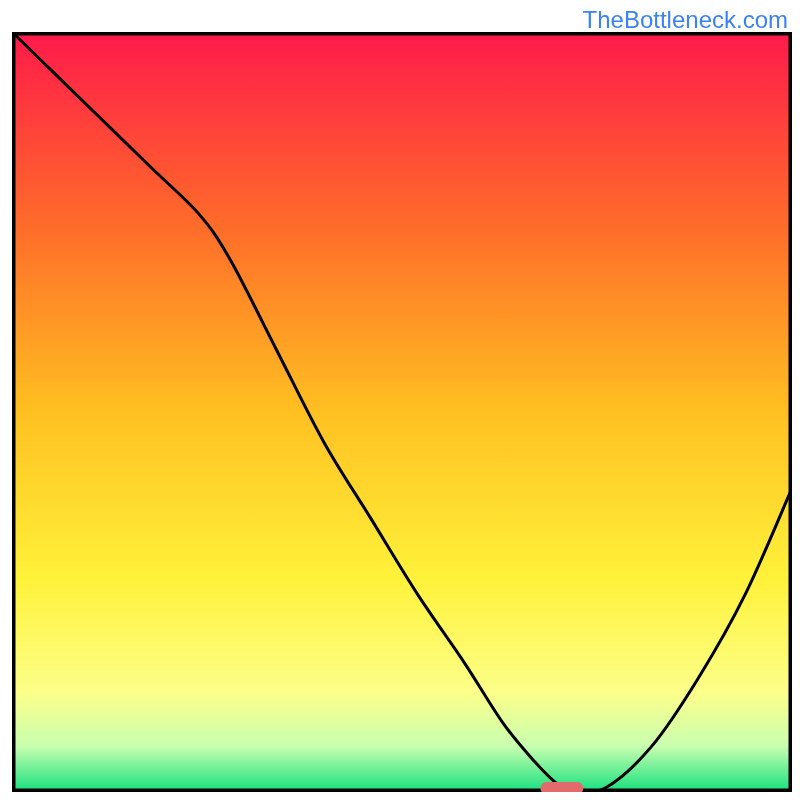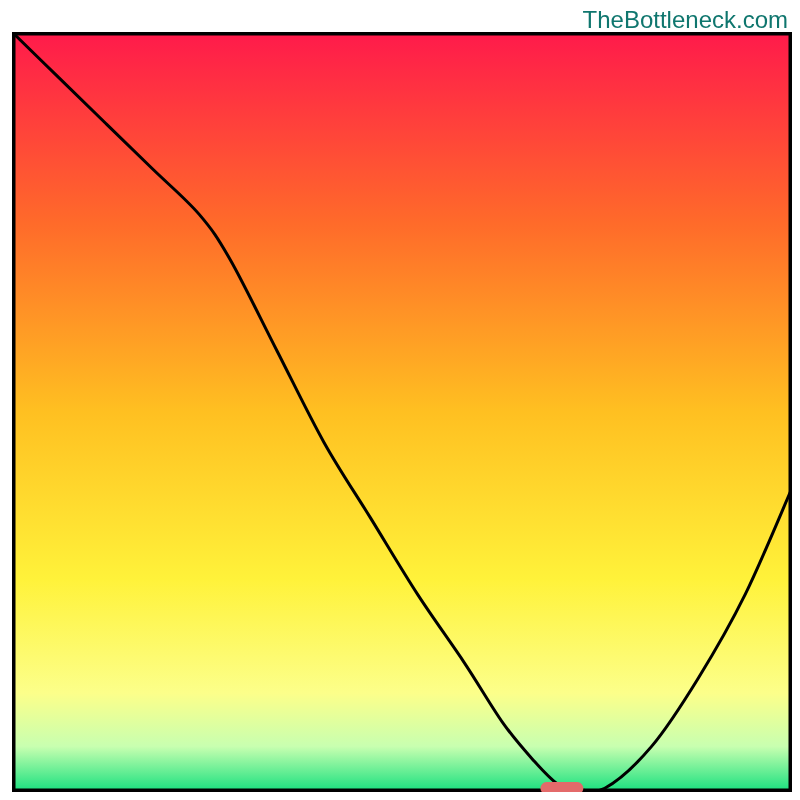--- a/index.html
+++ b/index.html
@@ -8,21 +8,21 @@
     width: 800px;
     height: 800px;
     background: #ffffff;
     overflow: hidden;
     font-family: Arial, Helvetica, sans-serif;
   }
   .watermark {
     position: absolute;
     top: 6px;
     right: 12px;
-    color: #0f766e;
+    color: #3b82f6;
     font-size: 24px;
     font-weight: 400;
     letter-spacing: 0px;
   }
   .plot-frame {
     position: absolute;
     left: 12px;
     top: 32px;
     width: 780px;
     height: 760px;

